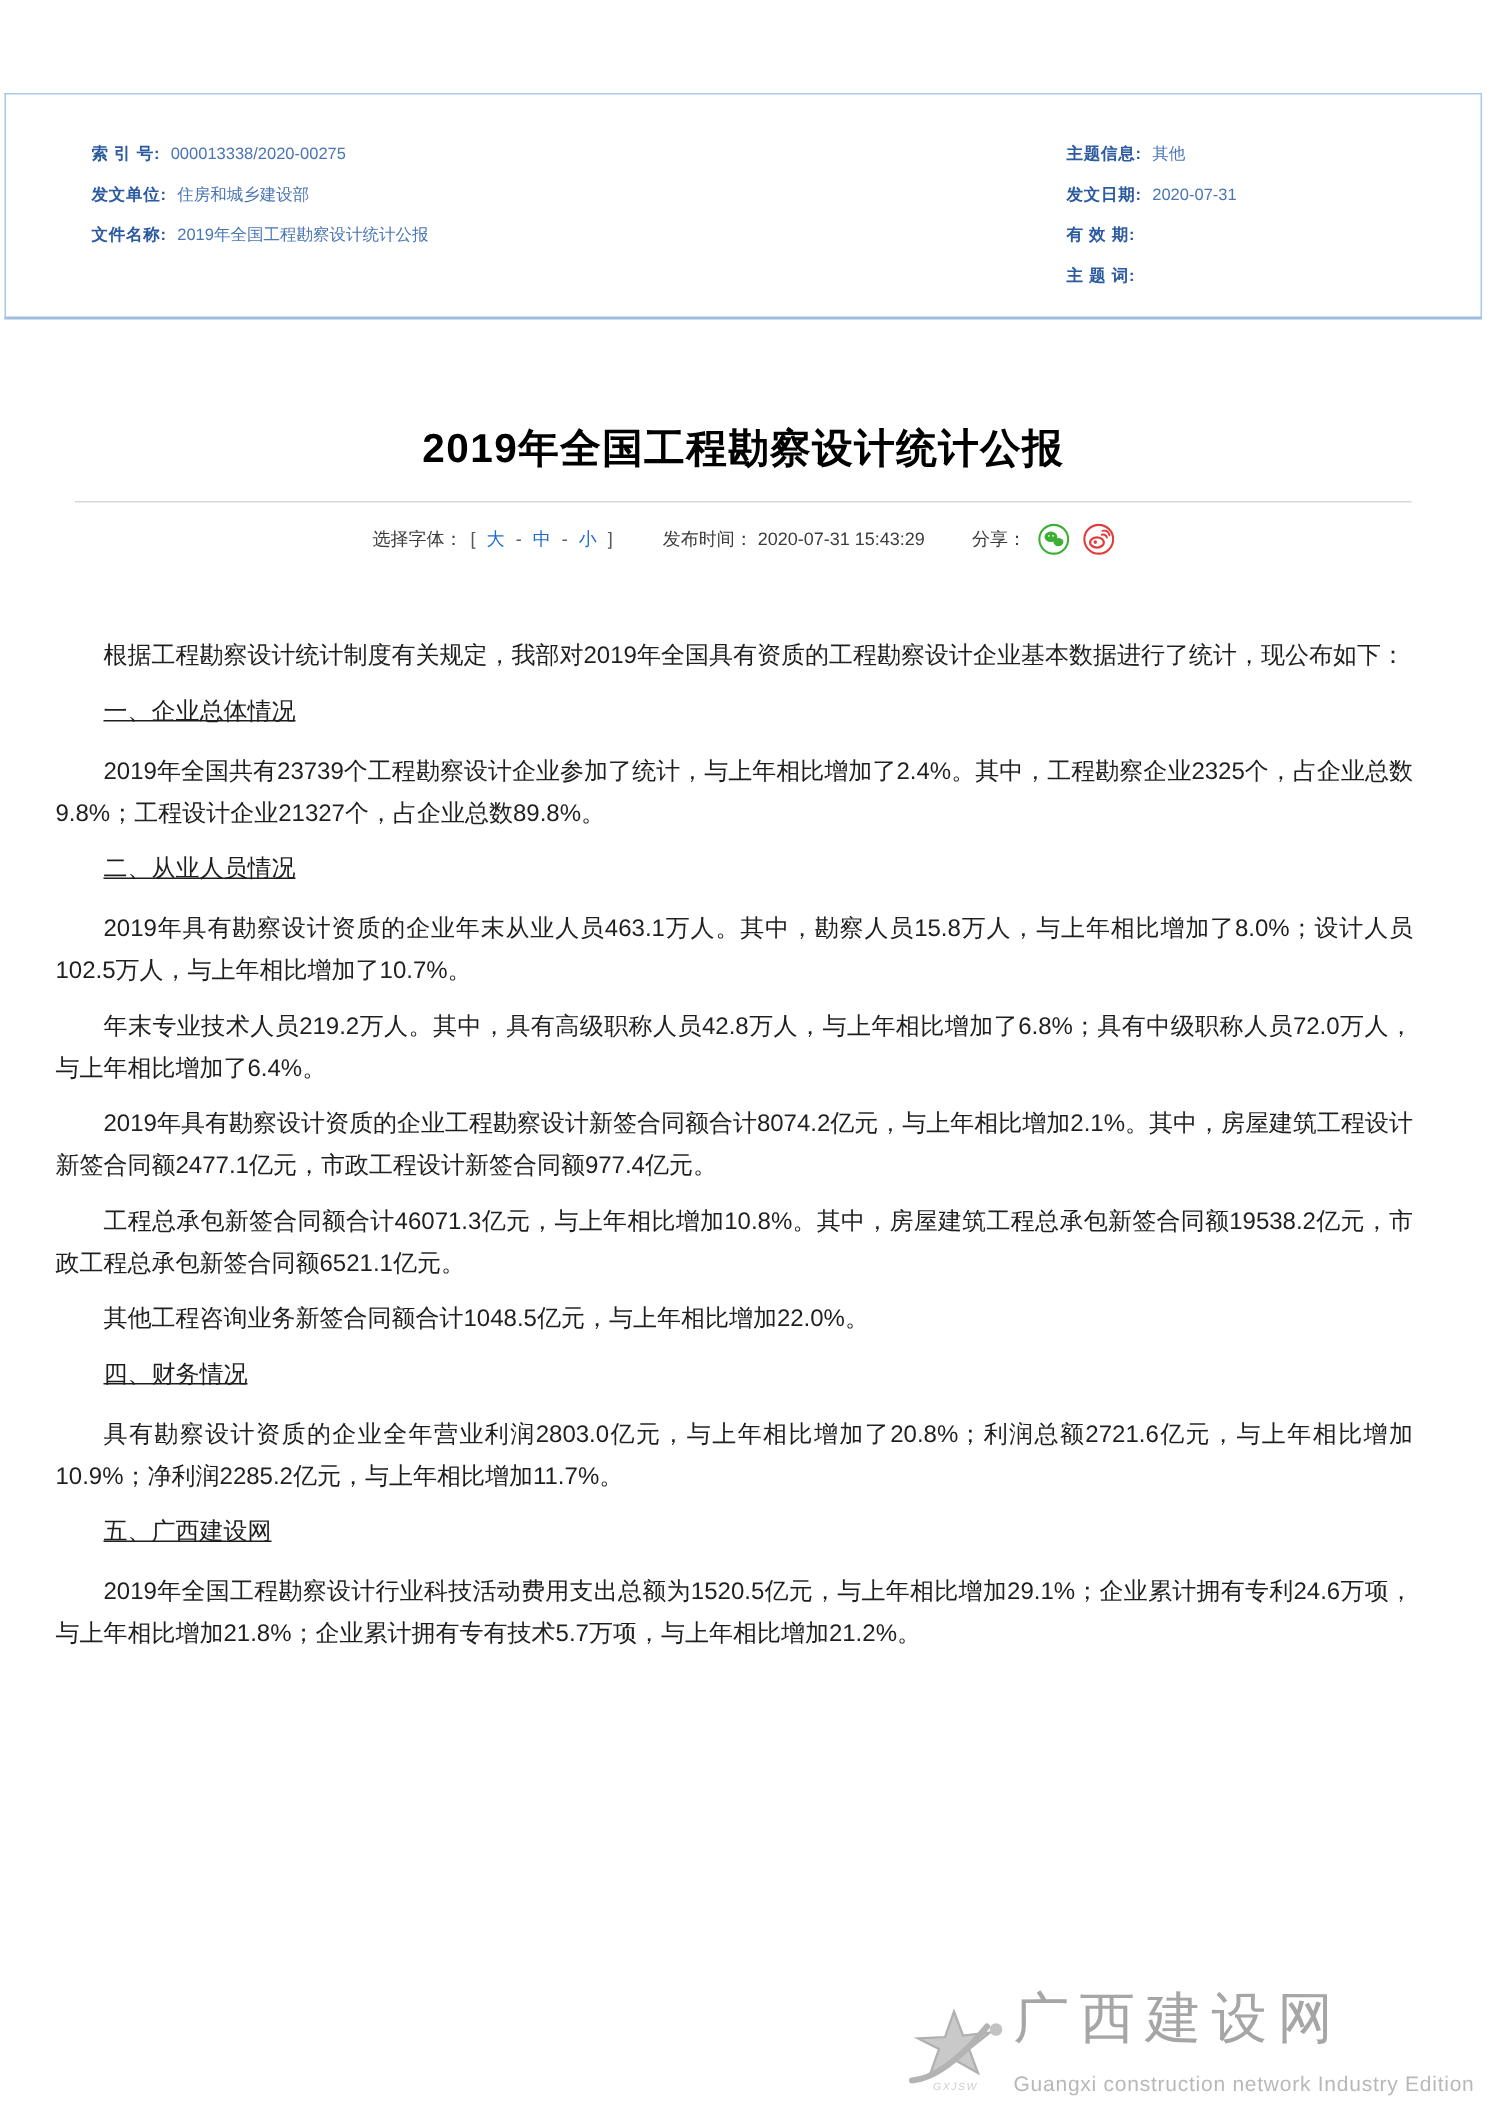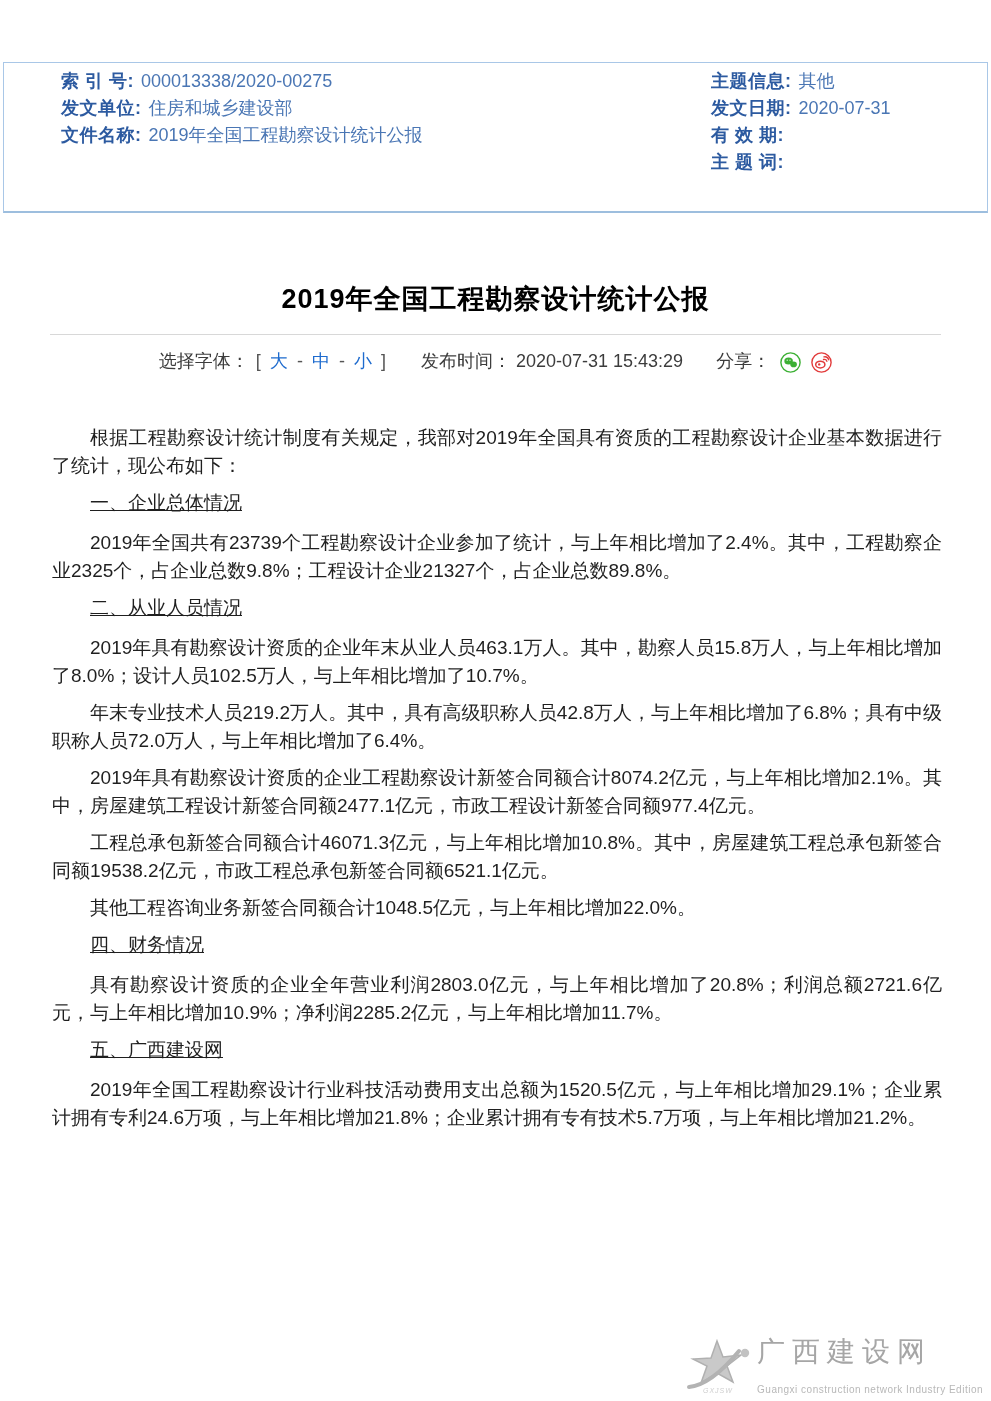--- a/index.html
+++ b/index.html
@@ -9,22 +9,22 @@
     position: relative; overflow: hidden;
     font-family: "Liberation Sans", "DejaVu Sans", sans-serif;
     color: #1f1f1f;
   }
 
   
   .meta-box {
     position: absolute; left: 3px; right: 3px; top: 62px; height: 151px;
     border: 1px solid #a9c7e7; border-bottom: 2px solid #9dbede;
     display: flex; background: #ffffff;
-    padding-top: 10px; padding-left: 57px;
-    font-size: 18px;
+    padding-top: 32px; padding-left: 57px;
+    font-size: 11px;
   }
   .meta-col-left  { width: 650px; }
   .meta-col-right { flex: 1; }
   .meta-row { height: 16px; line-height: 16px; margin-bottom: 11px; white-space: nowrap; }
   .meta-label { color: #2c5aa0; font-weight: bold; letter-spacing: 0.5px; }
   .meta-value { color: #4a76b4; margin-left: 7px; }
 
   
   .doc-title {
     position: absolute; left: 0; right: 0; top: 281px;
@@ -33,51 +33,51 @@
   }
 
   .title-rule {
     position: absolute; left: 50px; right: 50px; top: 334px;
     border-top: 1px solid #d8d8d8; height: 0;
   }
 
   
   .toolbar {
     position: absolute; left: 0; right: 0; top: 349px;
-    text-align: center; font-size: 18px; color: #3c3c3c;
+    text-align: center; font-size: 12px; color: #3c3c3c;
   }
   .toolbar > span { vertical-align: middle; }
   .tb-group { margin: 0 14px; }
   .font-size-link { color: #1e6bce; cursor: pointer; margin: 0 2px; }
   .font-sep { color: #555; margin: 0 2px; }
   .share-icon { display: inline-block; width: 21px; height: 21px; vertical-align: middle; margin-left: 5px; cursor: pointer; }
 
   
   .article {
     position: absolute; left: 0; right: 0; top: 424px;
-    padding: 0 49px 0 52px;
-    font-size: 19px; line-height: 28px; color: #1f1f1f;
+    padding: 0 49px 0 37px;
+    font-size: 16px; line-height: 28px; color: #1f1f1f;
   }
   .article .blk { text-indent: 2em; margin-bottom: 9px; text-align: justify; }
   .article .blk.heading { margin-top: 3px; margin-bottom: 12px; text-decoration: underline; }
 
   
   .watermark {
     position: absolute; right: 8px; bottom: 4px;
     display: flex; align-items: center;
   }
   .wm-logo { width: 72px; height: 62px; flex: 0 0 auto; }
   .wm-text { margin-left: 4px; }
   .wm-name {
-    font-family: Liberation Serif, serif;
-    font-size: 28px; color: #a6a6a6; letter-spacing: 7px; line-height: 30px;
+    font-family: Liberation Mono, monospace;
+    font-size: 37px; color: #a6a6a6; letter-spacing: 7px; line-height: 30px;
     white-space: nowrap;
   }
   .wm-sub {
-    font-size: 10px; color: #b8b8b8; letter-spacing: 0.5px; margin-top: 17px;
+    font-size: 14px; color: #b8b8b8; letter-spacing: 0.5px; margin-top: 17px;
     white-space: nowrap;
   }
 </style>
 </head>
 <body>
 
 <div class="meta-box">
   <div class="meta-col-left">
     <div class="meta-row">
       <span class="meta-label">索 引 号:</span><span class="meta-value">000013338/2020-00275</span>

